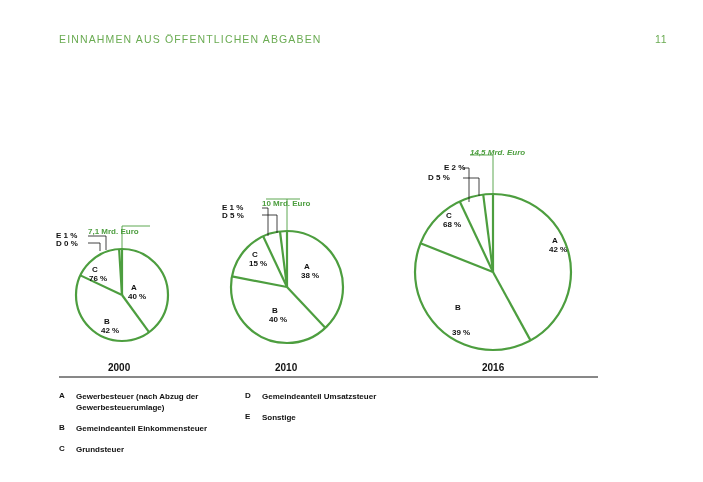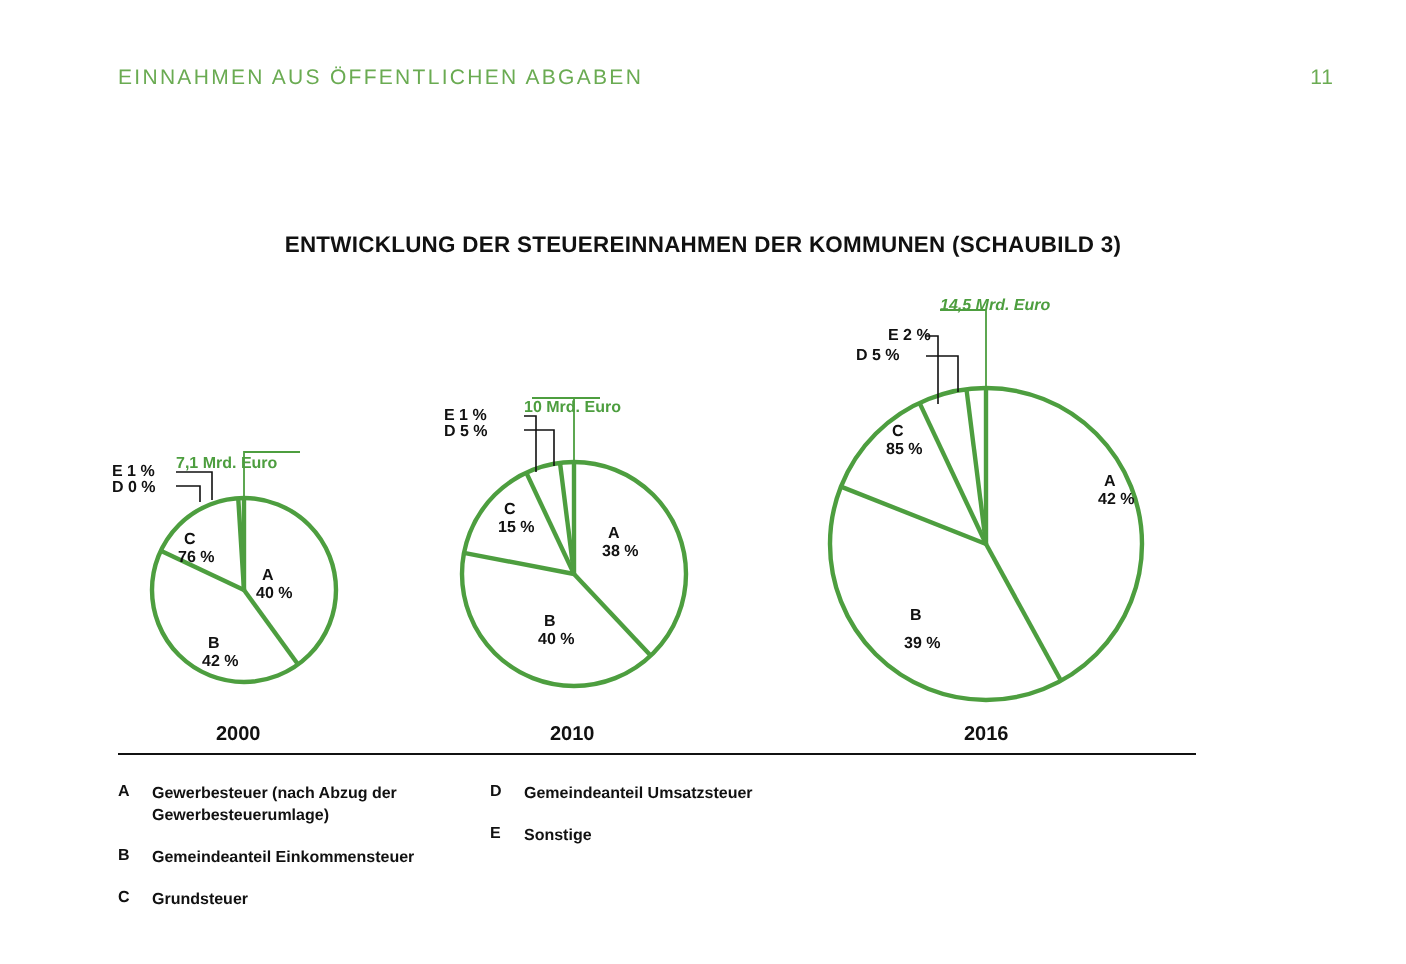--- a/index.html
+++ b/index.html
@@ -109,21 +109,20 @@
 </head>
 <body>
 
 <div class="page">
 
   <div class="header">
     <div class="header-title">EINNAHMEN AUS ÖFFENTLICHEN ABGABEN</div>
     <div class="header-pagenum">11</div>
   </div>
 
-  <div class="chart-title">ENTWICKLUNG DER STEUEREINNAHMEN DER KOMMUNEN (SCHAUBILD 3)</div>
 
   <div class="chart-area">
     <svg class="chart-svg" width="703" height="482" viewBox="0 0 703 482">
 
       <g>
         <circle cx="122" cy="295" r="46" fill="#ffffff" stroke="#4d9e3f" stroke-width="2.2"></circle>
 
         <line x1="122" y1="295" x2="122" y2="249" stroke="#4d9e3f" stroke-width="2.2"></line>
 
         <line x1="122" y1="295" x2="149.04" y2="332.21" stroke="#4d9e3f" stroke-width="2.2"></line>
@@ -201,23 +200,23 @@
   <div class="lbl" style="left:252px; top:250px;">C</div>
   <div class="lbl" style="left:249px; top:259px;">15 %</div>
   <div class="year" style="left:275px; top:362px;">2010</div>
 
   <div class="total" style="left:470px; top:148px;font-style:italic;">14,5 Mrd. Euro</div>
   <div class="lbl" style="left:428px; top:163px;padding-left:16px;">E 2 %</div>
   <div class="lbl" style="left:428px; top:173px;">D 5 %</div>
   <div class="lbl" style="left:552px; top:236px;">A</div>
   <div class="lbl" style="left:549px; top:245px;">42 %</div>
   <div class="lbl" style="left:455px; top:303px;">B</div>
-  <div class="lbl" style="left:452px; top:317px;">39 %</div>
+  <div class="lbl" style="left:452px; top:328px;">39 %</div>
   <div class="lbl" style="left:446px; top:211px;">C</div>
-  <div class="lbl" style="left:443px; top:220px;">85 %</div>
+  <div class="lbl" style="left:443px; top:220px;">68 %</div>
   <div class="year" style="left:482px; top:362px;">2016</div>
 
   <div>
     <div class="legend-key" style="left:59px; top:391px;">A</div>
     <div class="legend-text" style="left:76px; top:391px;">Gewerbesteuer (nach Abzug der</div>
     <div class="legend-text" style="left:76px; top:402px;">Gewerbesteuerumlage)</div>
 
     <div class="legend-key" style="left:59px; top:423px;">B</div>
     <div class="legend-text" style="left:76px; top:423px;">Gemeindeanteil Einkommensteuer</div>
 

